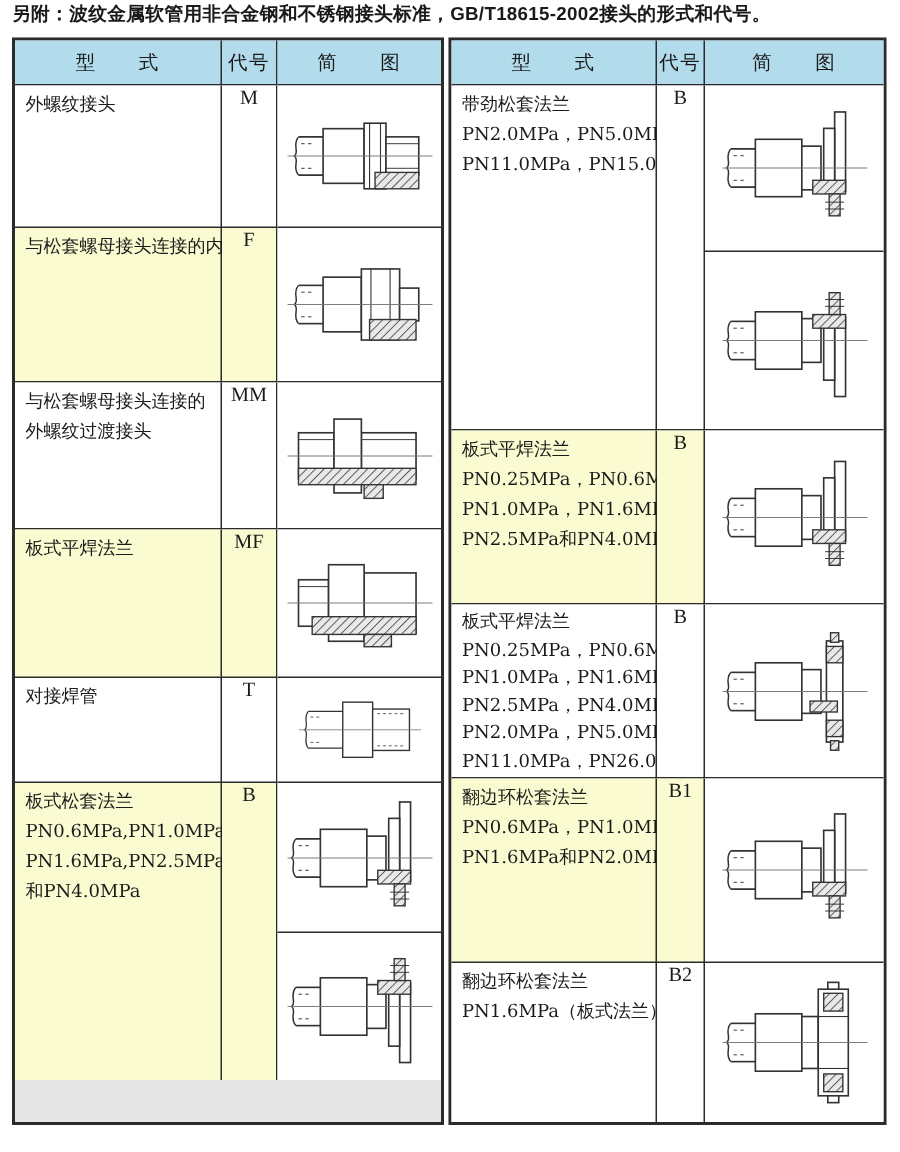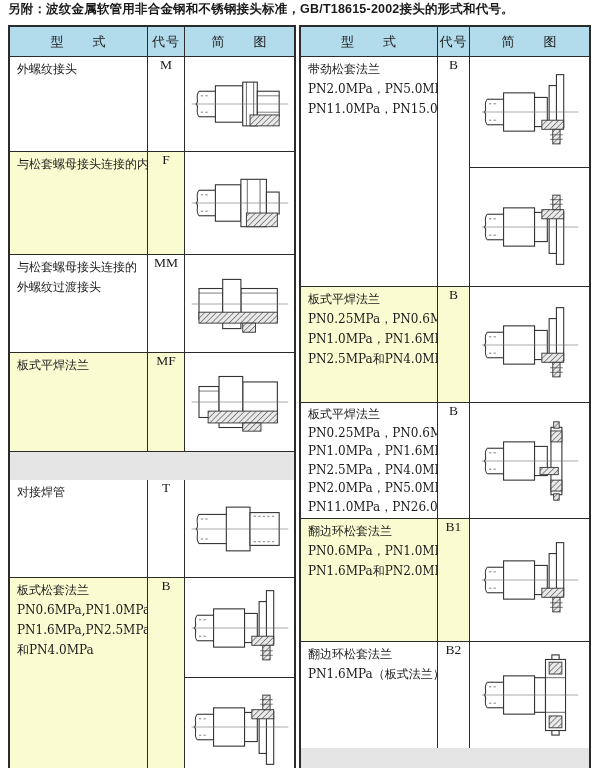--- a/index.html
+++ b/index.html
@@ -24,21 +24,21 @@
     background:#fff;
   }
   .cell:last-child{border-right:none;}
   .row:last-child .cell{border-bottom:none;}
   
   .lt .c1{width:138px;} .lt .c2{width:37px;} .lt .c3{width:109px;}
   .rt .c1{width:137px;} .rt .c2{width:32px;} .rt .c3{width:119px;}
   
   .hrow .cell{height:30px;}
   .lr1 .cell{height:95px;} .lr2 .cell{height:103px;} .lr3 .cell{height:98px;}
-  .lr4 .cell{height:99px;} .lr5 .cell{height:98px;margin-top:28px;} .lr6 .cell{height:198px;}
+  .lr4 .cell{height:99px;} .lr5 .cell{height:70px;} .lr6 .cell{height:198px;}
   .rr1 .cell{height:230px;} .rr2 .cell{height:116px;} .rr3 .cell{height:116px;}
   .rr4 .cell{height:123px;} .rr5 .cell{height:106px;}
   
   .hrow .cell{
     background:var(--hdr,#b2dcec);
     align-items:center;justify-content:center;
     font-size:13px;letter-spacing:1px;
   }
   
   .type{padding:2px 3px 2px 7px;font-size:12px;

